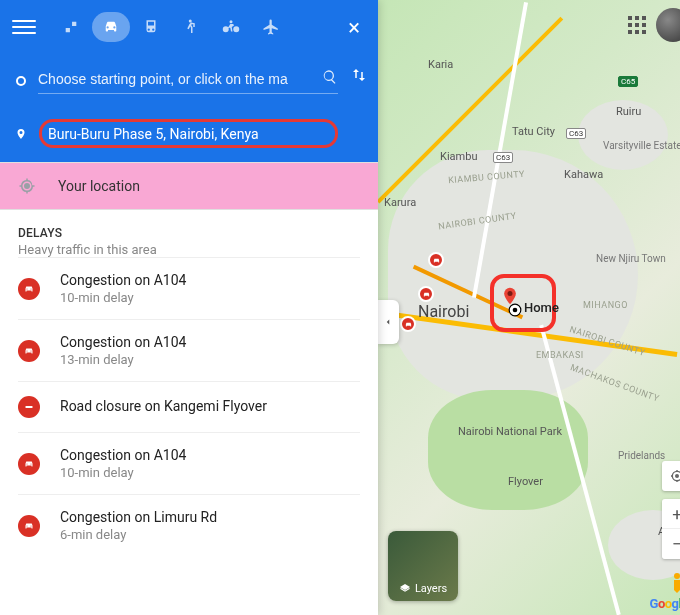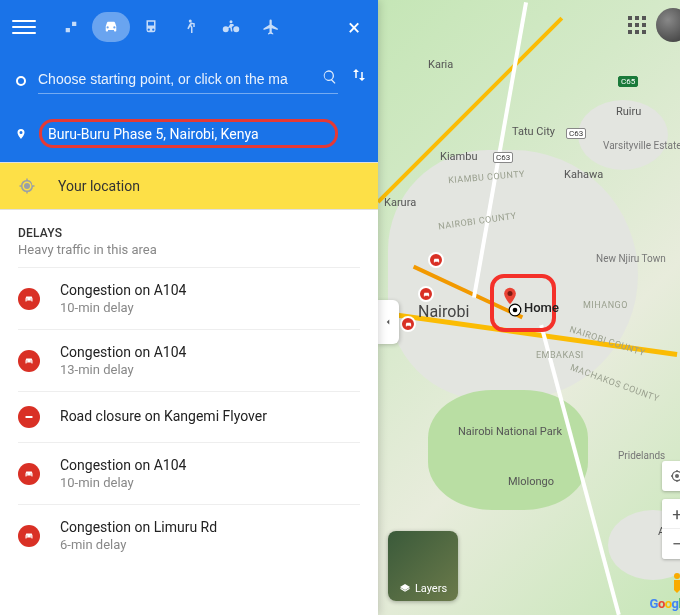--- a/index.html
+++ b/index.html
@@ -18,24 +18,24 @@
   .route-row { display: flex; align-items: center; gap: 12px; margin-top: 15px; }
   .dot-start { width: 10px; height: 10px; border: 2px solid #fff; border-radius: 50%; margin-left: 4px; }
   .dot-end { width: 12px; height: 16px; margin-left: 3px; }
   .input-wrap { flex: 1; position: relative; }
   .search-input { width: 100%; background: transparent; border: none; border-bottom: 1px solid rgba(255,255,255,0.4); color: #fff; font-size: 14px; padding: 4px 24px 6px 0; outline: none; }
   .search-input::placeholder { color: rgba(255,255,255,0.9); }
   .search-icon-inline { position: absolute; right: 0; top: 2px; }
   .dest-highlight { border: 3px solid #e53935; border-radius: 14px; padding: 2px 6px; }
   .dest-text { color: #fff; font-size: 14px; }
   .swap-icon { position: absolute; right: -2px; top: 14px; cursor: pointer; }
-  .your-location { background: #fde047; border-top: 1px solid #e0e0e0; border-bottom: 1px solid #e0e0e0; padding: 14px 18px; display: flex; align-items: center; gap: 22px; font-size: 14px; color: #333; cursor: pointer; }
+  .your-location { background: #f9a8d4; border-top: 1px solid #e0e0e0; border-bottom: 1px solid #e0e0e0; padding: 14px 18px; display: flex; align-items: center; gap: 22px; font-size: 14px; color: #333; cursor: pointer; }
   .delays-section { padding: 16px 18px 0 18px; flex: 1; overflow-y: auto; }
   .delays-heading { font-size: 12px; font-weight: 500; color: #333; letter-spacing: 0.2px; }
-  .delays-sub { font-size: 13px; color: #888; margin-top: 2px; margin-bottom: 10px; }
+  .delays-sub { font-size: 13px; color: #888; margin-top: 2px; }
   .delay-item { display: flex; align-items: center; gap: 20px; padding: 14px 0; border-top: 1px solid #eee; }
   .delay-icon { width: 22px; height: 22px; border-radius: 50%; display: flex; align-items: center; justify-content: center; flex-shrink: 0; }
   .delay-icon.traffic { background: #d93025; }
   .delay-icon.closure { background: #d93025; }
   .delay-icon svg { width: 12px; height: 12px; fill: #fff; }
   .delay-text .d-title { font-size: 14px; color: #222; }
   .delay-text .d-sub { font-size: 13px; color: #888; margin-top: 2px; }
   
   .map { position: absolute; left: 378px; top: 0; width: 324px; height: 615px; background: linear-gradient(135deg,#c5e6b6 0%,#d4e9c8 30%,#e8ecdc 60%,#c5e6b6 100%); overflow: hidden; }
   .patch { position: absolute; background: #e3e5e0; }
@@ -236,21 +236,21 @@
   <div class="place-label" style="left:238px;top:105px;">Ruiru</div>
   <div class="place-label small" style="left:225px;top:140px;">Varsityville Estate</div>
   <div class="place-label" style="left:62px;top:150px;">Kiambu</div>
   <div class="place-label" style="left:186px;top:168px;">Kahawa</div>
   <div class="place-label" style="left:6px;top:196px;">Karura</div>
   <div class="place-label big" style="left:40px;top:302px;">Nairobi</div>
   <div class="place-label small" style="left:218px;top:253px;text-align:center;">New Njiru Town</div>
   <div class="place-label county" style="left:205px;top:300px;">MIHANGO</div>
   <div class="place-label county" style="left:158px;top:350px;">EMBAKASI</div>
   <div class="place-label" style="left:80px;top:425px;text-align:center;">Nairobi National Park</div>
-  <div class="place-label" style="left:130px;top:475px;">Mlolongo</div>
+  <div class="place-label" style="left:130px;top:475px;">Flyover</div>
   <div class="place-label" style="left:280px;top:525px;">At</div>
   <div class="place-label small" style="left:240px;top:450px;">Pridelands</div>
   <div class="place-label county" style="left:70px;top:172px;transform:rotate(-5deg);">KIAMBU COUNTY</div>
   <div class="place-label county" style="left:60px;top:216px;transform:rotate(-8deg);">NAIROBI COUNTY</div>
   <div class="place-label county" style="left:190px;top:336px;transform:rotate(18deg);">NAIROBI COUNTY</div>
   <div class="place-label county" style="left:190px;top:378px;transform:rotate(20deg);">MACHAKOS COUNTY</div>
 
   <div class="road-shield" style="left:115px;top:152px;">C63</div>
   <div class="road-shield" style="left:188px;top:128px;">C63</div>
   <div class="road-shield green-s" style="left:240px;top:76px;">C65</div>

